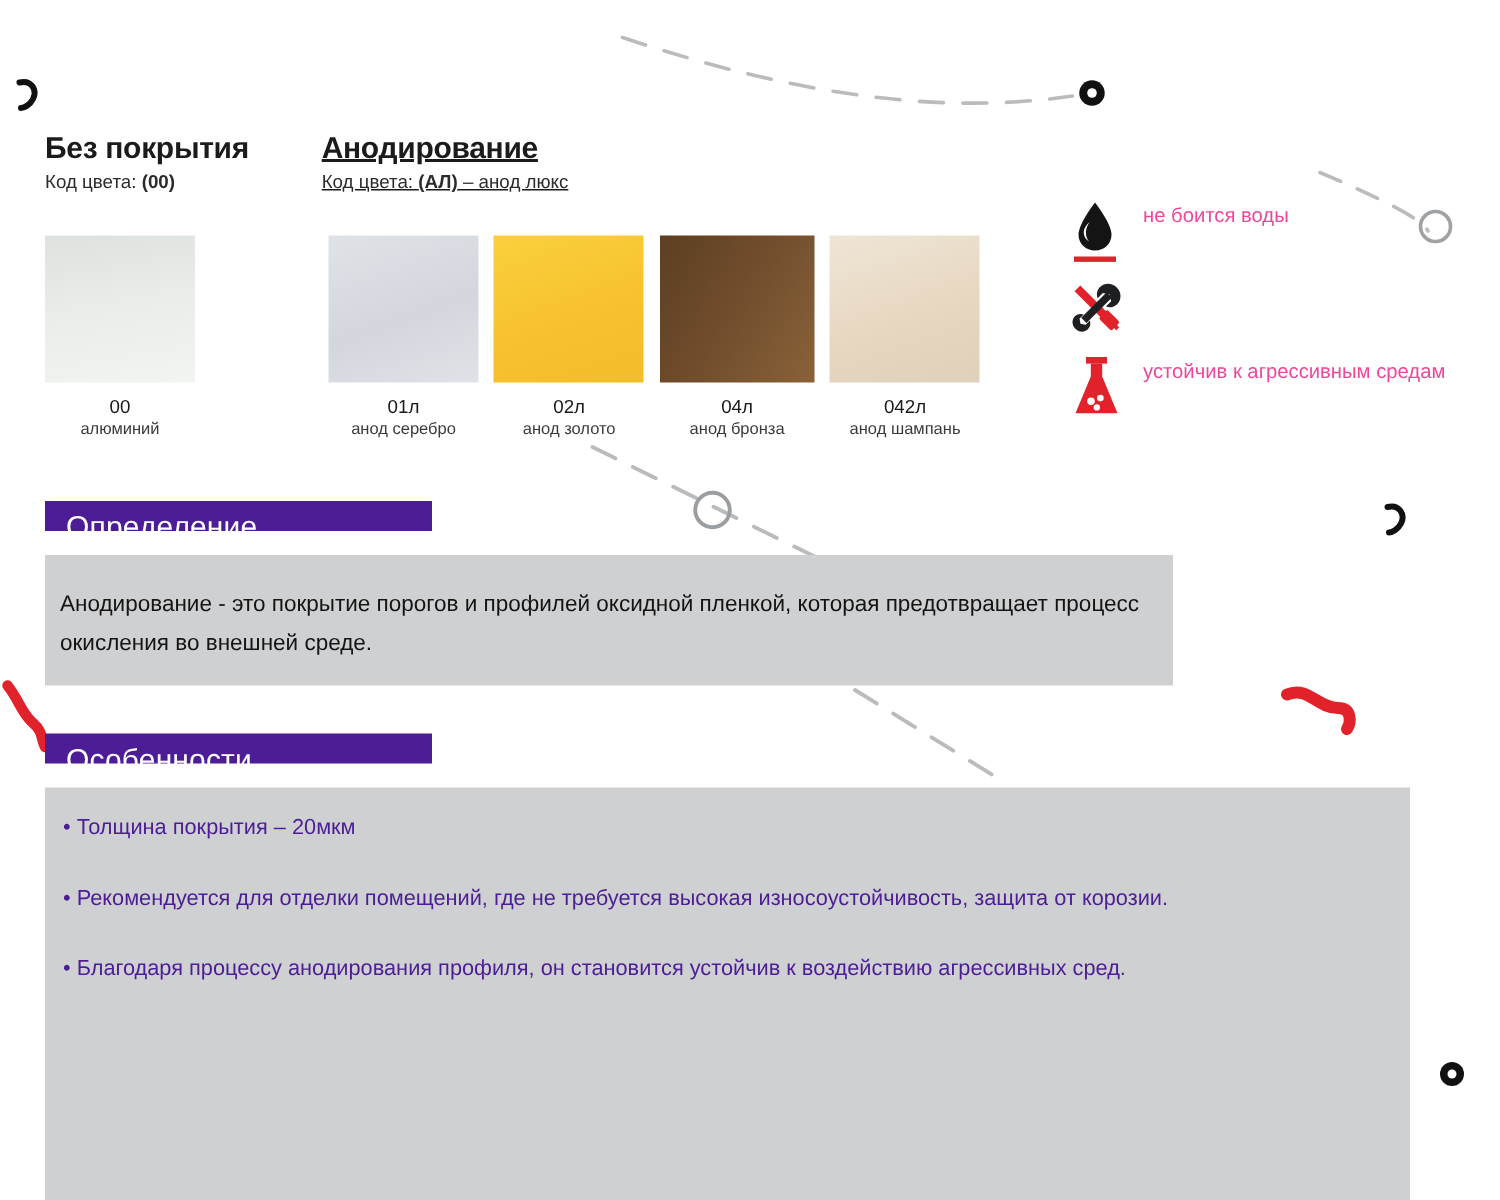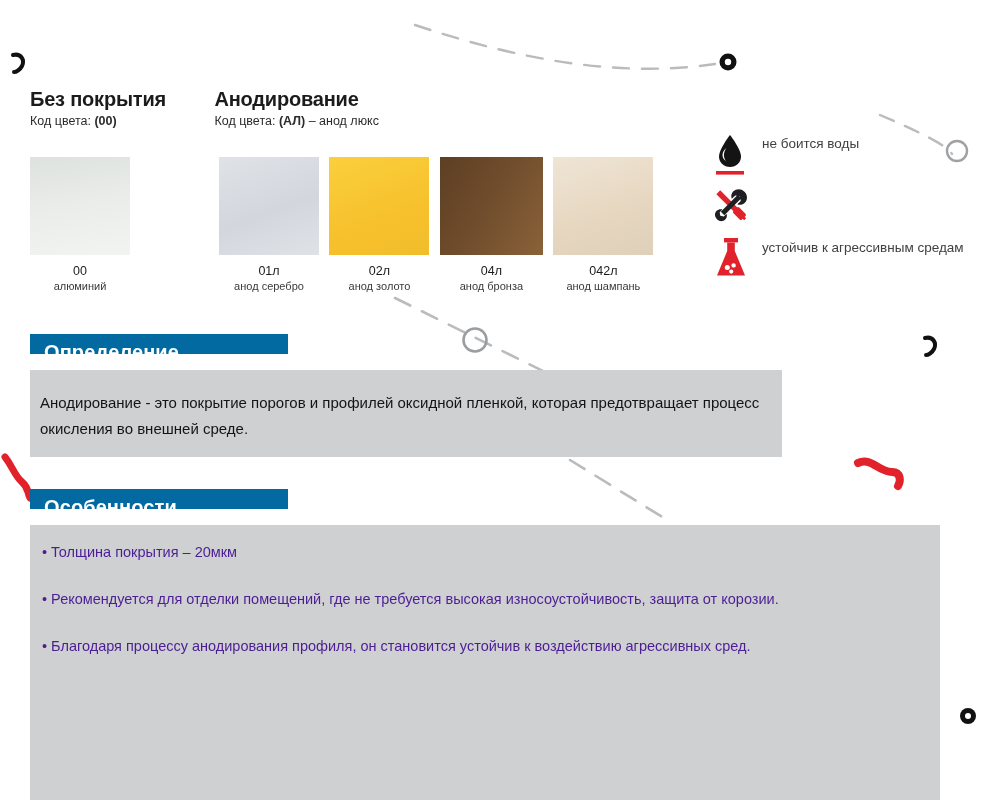--- a/index.html
+++ b/index.html
@@ -10,45 +10,45 @@
   }
   .page{position:relative;width:1000px;height:800px;margin-top:20px;}
 
   
   .deco{position:absolute;left:0;top:0;width:1000px;height:800px;pointer-events:none;z-index:0;}
 
   
   .heads{position:absolute;left:30px;top:68px;z-index:3;}
   .head-col{display:inline-block;vertical-align:top;}
   .head-col.a{width:180px;}
-  .head-col.b{width:320px;}
+  .head-col.b{width:320px;text-decoration:underline;}
   .h-title{font-size:20px;font-weight:bold;letter-spacing:-0.2px;color:#1b1b1b;line-height:22px;}
   .h-sub{font-size:12.5px;color:#2b2b2b;margin-top:4px;line-height:14px;}
   .h-sub b{font-weight:bold;}
 
   
   .sw-group{position:absolute;z-index:3;}
   .sw-group.left{left:30px;top:137px;}
   .sw-group.right{left:219px;top:137px;}
   .sw{display:inline-block;vertical-align:top;text-align:center;}
   .sw + .sw{margin-left:6px;}
   .chip{width:100px;height:98px;display:block;}
   .chip.w103{width:103px;}
   .sw-code{font-size:12.5px;color:#1b1b1b;margin-top:9px;line-height:14px;}
   .sw-name{font-size:11px;color:#3a3a3a;margin-top:2px;line-height:13px;}
 
   
   .features{position:absolute;left:710px;top:112px;width:280px;z-index:3;}
   .feat{position:relative;min-height:44px;margin-bottom:8px;}
   .feat .ico{position:absolute;left:0;top:0;width:42px;height:44px;}
-  .feat .ftxt{margin-left:52px;font-size:13.5px;line-height:16px;color:#404040;padding-top:4px;}
-
-  
-  .banner{position:absolute;height:20px;background:#0369a1;color:#fff;
-          font-size:20px;font-weight:bold;line-height:36px;padding:0 14px;
+  .feat .ftxt{margin-left:52px;font-size:13.5px;line-height:16px;color:#ec4899;padding-top:4px;}
+
+  
+  .banner{position:absolute;height:20px;background:#4c1d95;color:#fff;
+          font-size:20px;font-weight:normal;line-height:36px;padding:0 14px;
           box-sizing:border-box;z-index:4;letter-spacing:0.1px;}
   .panel{position:absolute;background:#cfd0d2;z-index:2;box-sizing:border-box;}
 
   .banner.definition{left:30px;top:314px;width:258px;}
   .panel.definition{left:30px;top:350px;width:752px;height:87px;}
   .def-text{position:absolute;left:40px;top:370px;width:730px;z-index:5;
             font-size:15px;line-height:26px;color:#141414;}
 
   .banner.features{left:30px;top:469px;width:258px;}
   .panel.features{left:30px;top:505px;width:910px;height:290px;}

